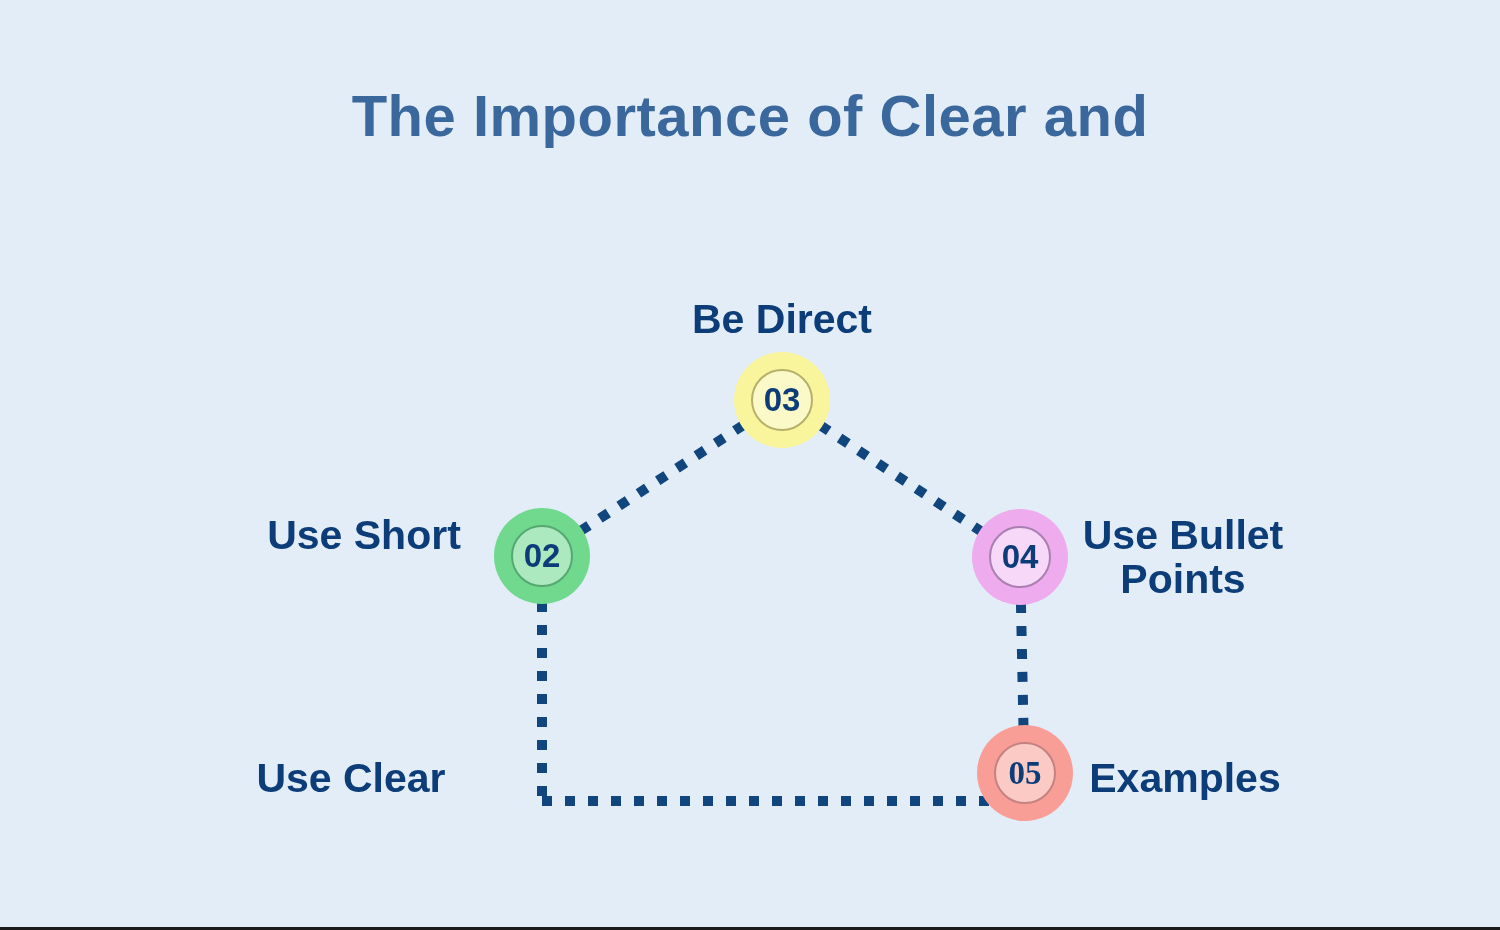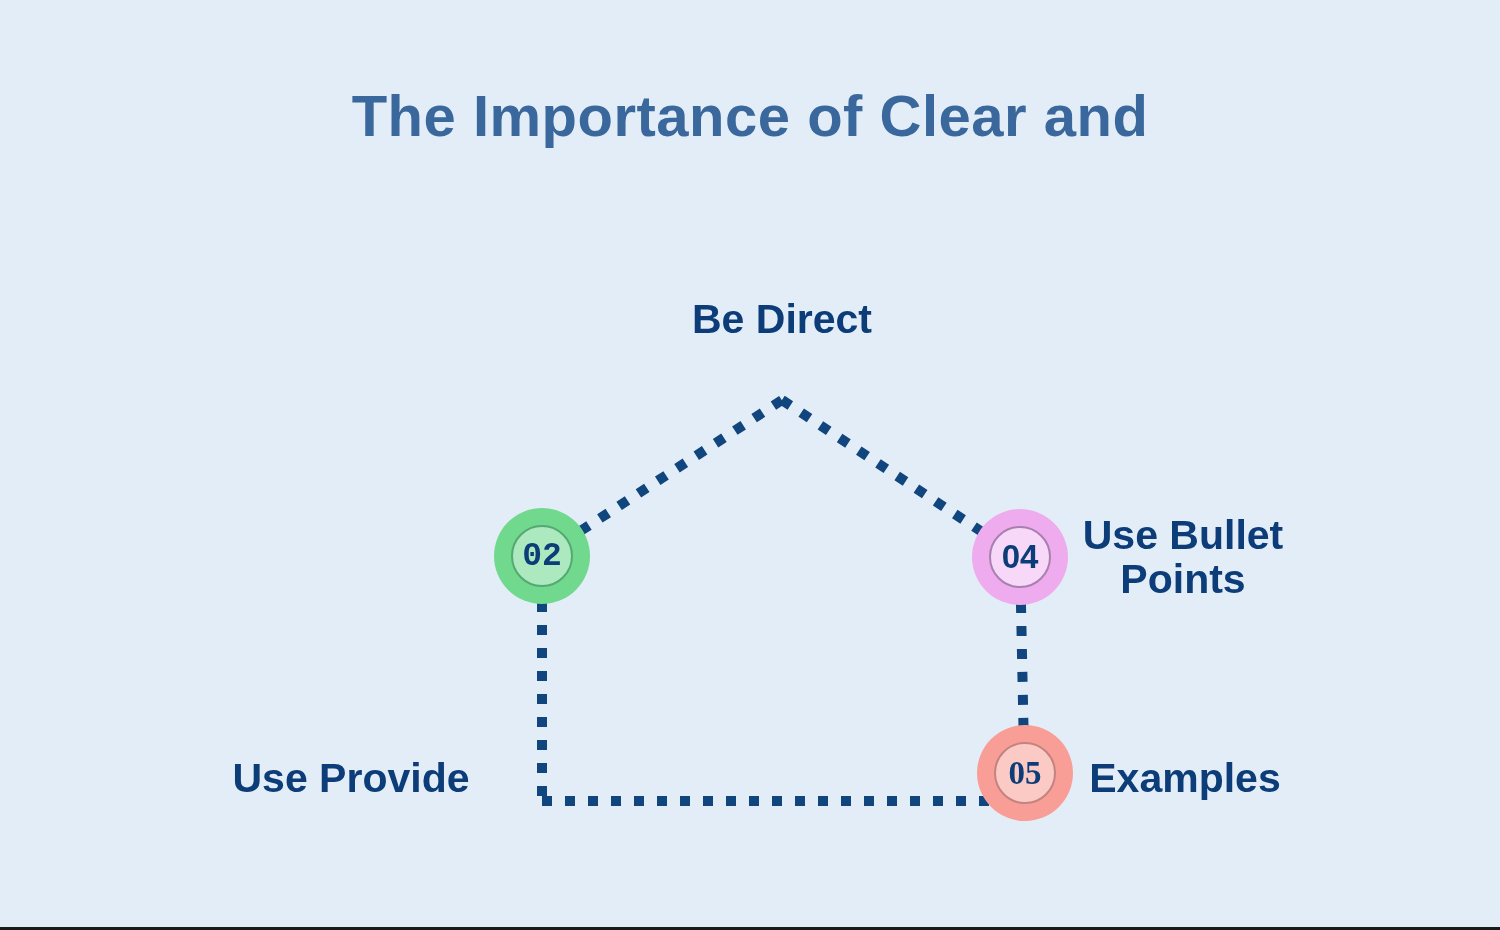--- a/index.html
+++ b/index.html
@@ -58,21 +58,21 @@
     position:absolute;
     width:300px;
     text-align:center;
     color:var(--label);
     font-size:41px;
     font-weight:700;
     line-height:44px;
   }
   
   .node.n01{left:494px;top:753px;}
-  .node.n02{left:494px;top:508px;font-family:Liberation Mono, monospace;}
+  .node.n02{left:494px;top:508px;}
   .node.n03{left:734px;top:352px;}
   .node.n04{left:972px;top:509px;}
   .node.n05{left:977px;top:725px;font-family:Liberation Serif, serif;}
   .label-01{left:201px;top:756px;}
   .label-02{left:214px;top:513px;}
   .label-03{left:632px;top:297px;}
   .label-04{left:1033px;top:513px;}
   .label-05{left:1035px;top:756px;}
 </style>
 </head>
@@ -86,31 +86,37 @@
 
   <svg class="connectors" width="1500" height="930" viewBox="0 0 1500 930">
     <line class="connector" x1="542" y1="556" x2="782" y2="400"></line>
     <line class="connector" x1="782" y1="400" x2="1020" y2="557"></line>
     <line class="connector" x1="542" y1="556" x2="542" y2="801"></line>
     <line class="connector" x1="1020" y1="557" x2="1025" y2="801"></line>
     <line class="connector" x1="542" y1="801" x2="1025" y2="801"></line>
   </svg>
 
   <div class="step-label label-01">
-    <div>Use Provide</div>
+    <div>Use Clear</div>
   </div>
 
   <div class="node n02" style="--outer: #70d98e; --inner: #ace9bf; --ring: #55a872;">
     <div class="inner">
       <span class="num">02</span>
     </div>
   </div>
   <div class="step-label label-02">
+    <div>Use Short</div>
   </div>
 
+  <div class="node n03" style="--outer: #f8f59d; --inner: #fbf9c8; --ring: #b7b06a;">
+    <div class="inner">
+      <span class="num">03</span>
+    </div>
+  </div>
   <div class="step-label label-03">
     <div>Be Direct</div>
     <div></div>
   </div>
 
   <div class="node n04" style="--outer: #eeabee; --inner: #f7d8f8; --ring: #a97fb0;">
     <div class="inner">
       <span class="num">04</span>
     </div>
   </div>

